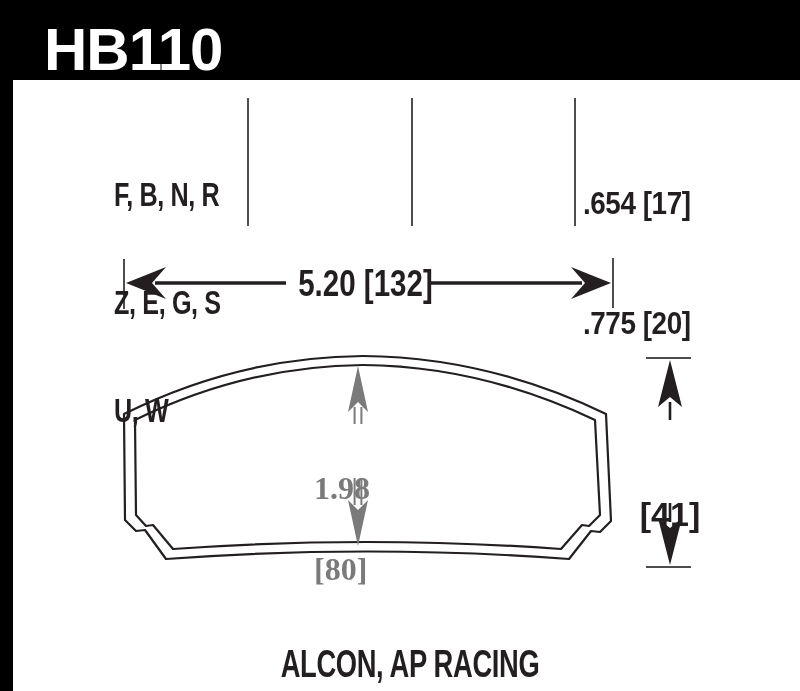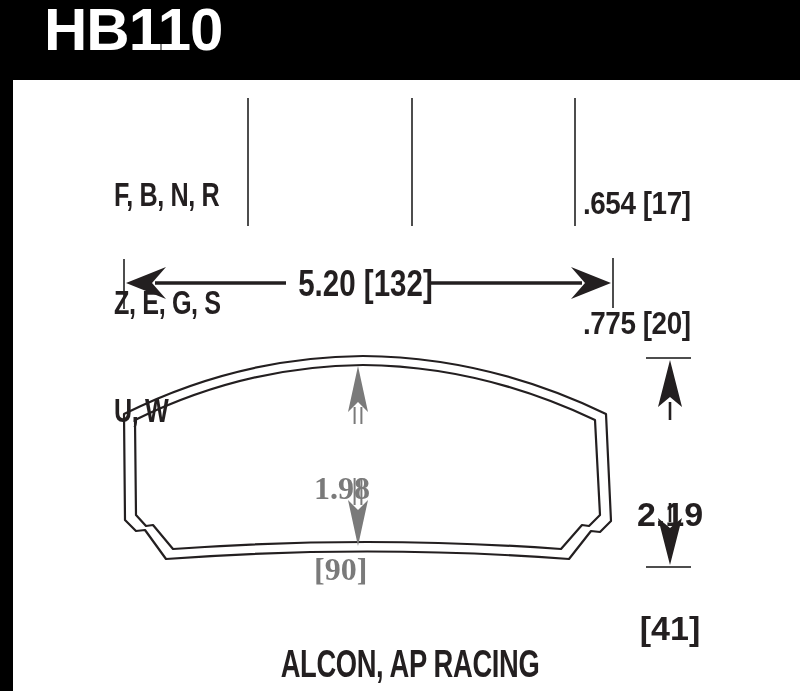--- a/index.html
+++ b/index.html
@@ -3,21 +3,21 @@
 <meta charset="utf-8">
 <style>
   html,body{margin:0;padding:0;}
   body{
     width:800px;height:691px;position:relative;overflow:hidden;
     background:var(--bg,#ffffff);
     font-family:"Liberation Sans","DejaVu Sans",sans-serif;
   }
   .banner{
     position:absolute;left:0;top:0;width:800px;height:80px;
-    background:var(--banner,#000);display:flex;align-items:flex-start;
+    background:var(--banner,#000);display:flex;align-items:flex-end;
   }
   .part-no{
     color:#fff;font-size:60px;font-weight:900;letter-spacing:-1px;
     margin-left:44px;line-height:1;
   }
   .left-strip{
     position:absolute;left:0;top:0;width:13px;height:691px;
     background:var(--banner,#000);
   }
   .drawing{position:absolute;left:0;top:0;width:800px;height:691px;}
@@ -115,23 +115,22 @@
 
   <div class="txt thickness">
     <div>.654 [17]</div>
     <div>.775 [20]</div>
   </div>
 
   <div class="txt dim-width">5.20 [132]</div>
 
   <div class="txt dim-center">
     <div>1.98</div>
-    <div>[90]</div>
+    <div>[80]</div>
   </div>
 
   <div class="txt dim-height">
-    <div>2.19</div>
     <div>[41]</div>
   </div>
 
   <div class="txt footer">ALCON, AP RACING</div>
 
 </div>
 
 </body></html>

